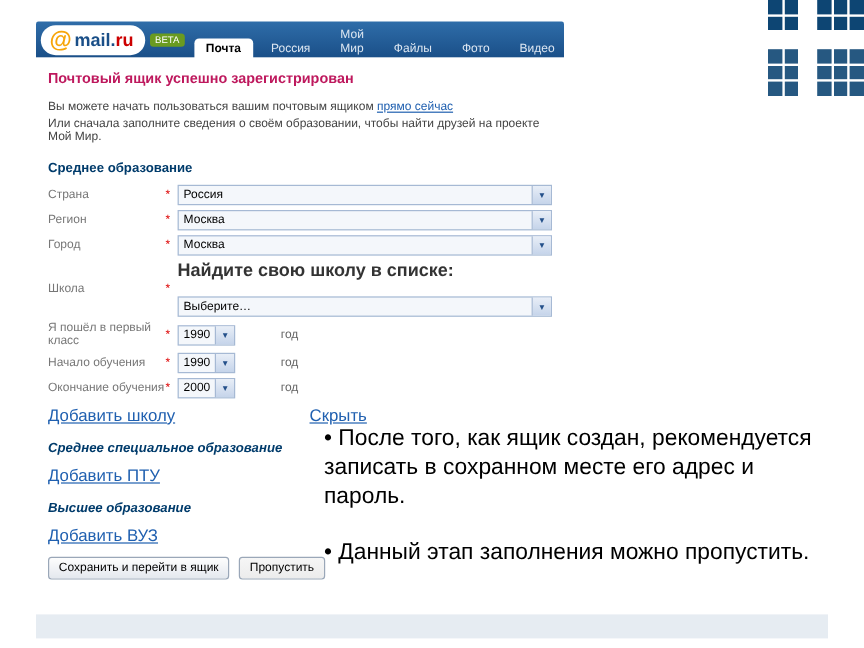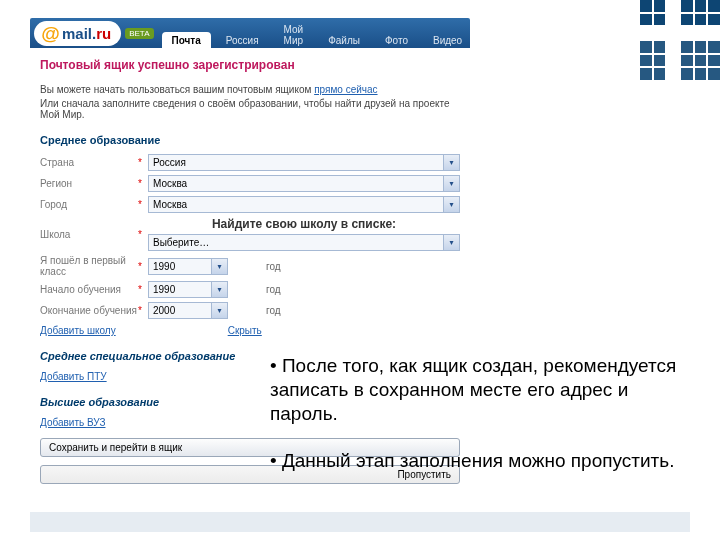--- a/index.html
+++ b/index.html
@@ -36,27 +36,27 @@
   .intro { font-size:10px; color:#444; margin-bottom:3px; }
   .intro a { color:#2060b0; text-decoration:underline; cursor:pointer;}
   .section-title { font-weight:bold; color:#003b6b; font-size:11px; margin: 14px 0 8px 0;}
   .form-row { display:flex; align-items:center; margin-bottom:4px; font-size:10px;}
   .form-row .lbl { width:98px; color:#777; }
   .form-row .req { color:#d00; width:10px; }
   .form-row .fld { flex:1; }
   .select { display:flex; align-items:center; border:1px solid #a6b9d4; background:#f4f7fb; height:17px; }
   .select .seltxt { flex:1; padding:0 4px; font-size:10px; color:#000; }
   .select .selbtn { width:16px; height:15px; background:linear-gradient(#e8eef7,#c5d4ea); border-left:1px solid #a6b9d4; text-align:center; font-size:8px; color:#24508a; line-height:15px;}
-  .helper { font-size:12px; color:#333; font-weight:bold; margin-bottom:3px;text-align:center; }
-  .form-row .yearcell { width:80px; }
+  .helper { font-size:15px; color:#333; font-weight:bold; margin-bottom:13px; }
+  .form-row .yearcell { width:48px; }
   .yearlbl { font-size:10px; color:#666; margin-left:6px;padding-left:32px; }
-  .link { color:#2060b0; text-decoration:underline; font-size:10px; cursor:pointer;}
+  .link { color:#2060b0; text-decoration:underline; font-size:14px; cursor:pointer;}
   .hide-link { margin-left:112px; }
   .section-sub { margin-top:14px;font-style:italic; }
-  .btn-row { margin-top:10px; display:flex; gap:8px;flex-direction:column;}
+  .btn-row { margin-top:10px; display:flex; gap:8px;}
   .btn { font-size:10px; border:1px solid #9aa7b8; background:linear-gradient(#fdfdfd,#e4e8ee); padding:3px 8px; border-radius:3px; cursor:pointer;}
   .btn.sec { background:linear-gradient(#f6f6f6,#ececec);text-align:right; }
 
   .annotations {
     position:absolute; top:354px; left:270px; width:420px;
     font-family: Verdana, Arial, sans-serif;
   }
   .ann { font-size:19px; color:#000; line-height:1.25; margin-bottom:24px;}
 </style>
 </head>

